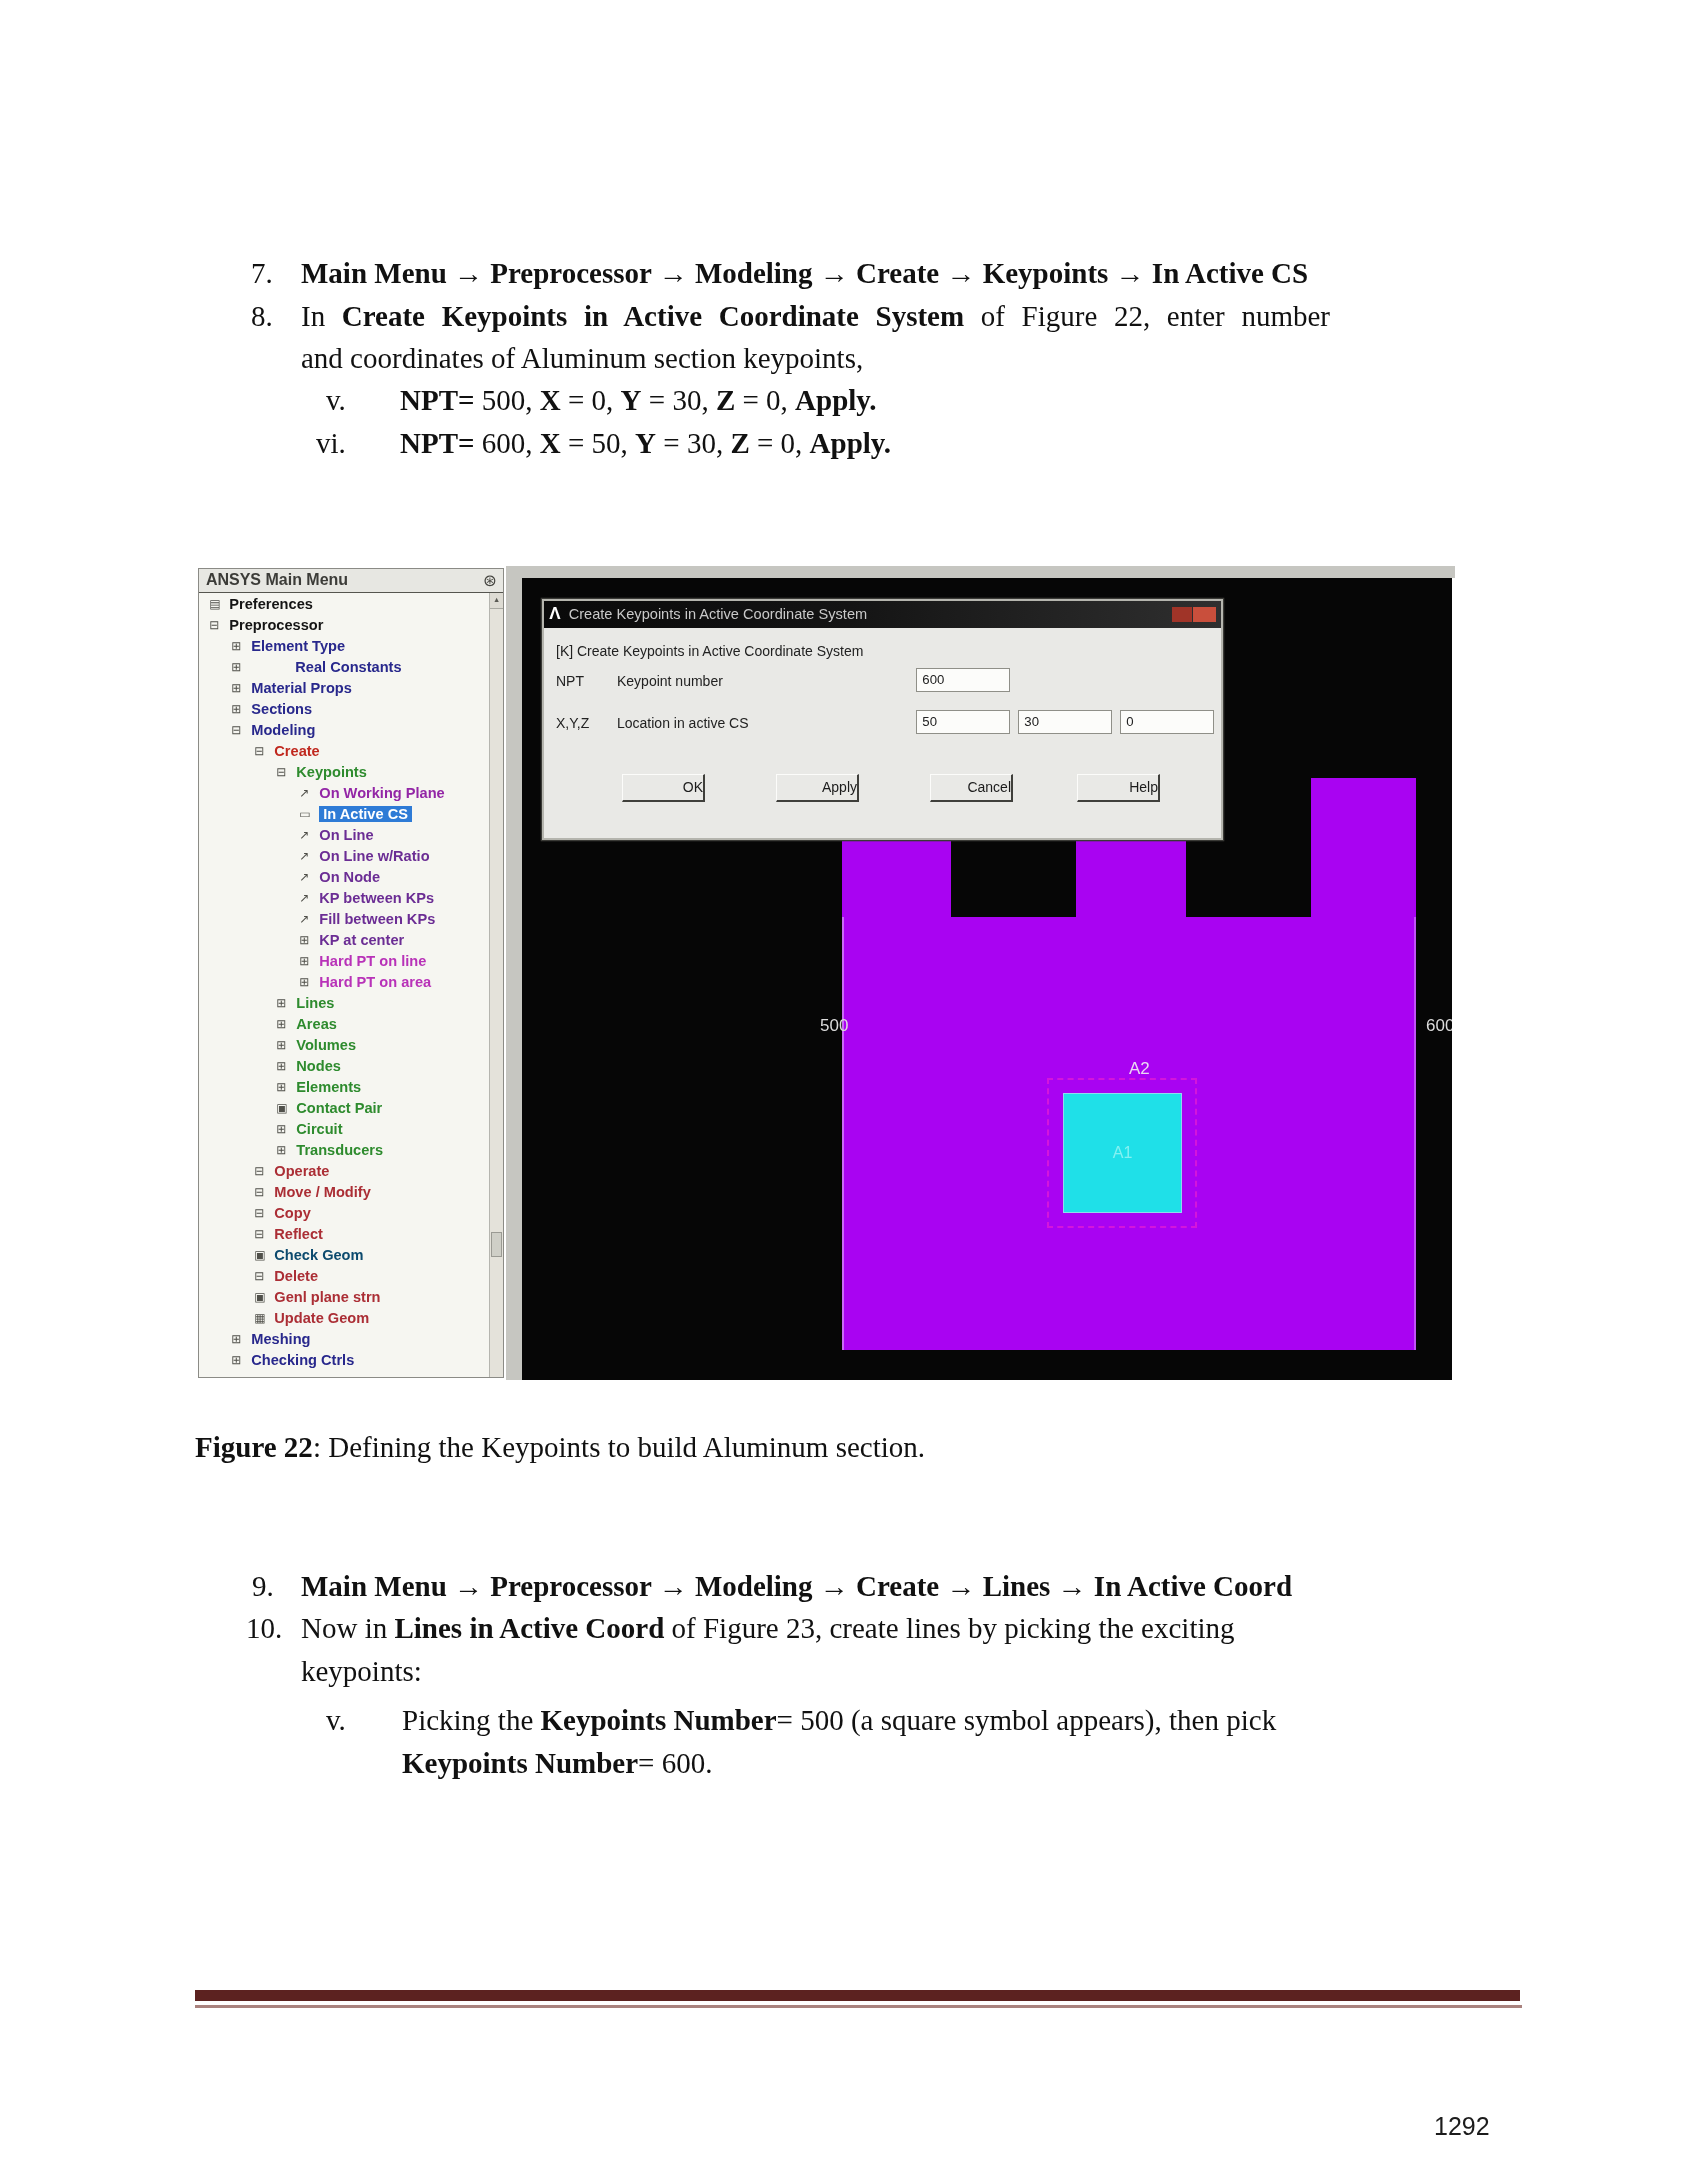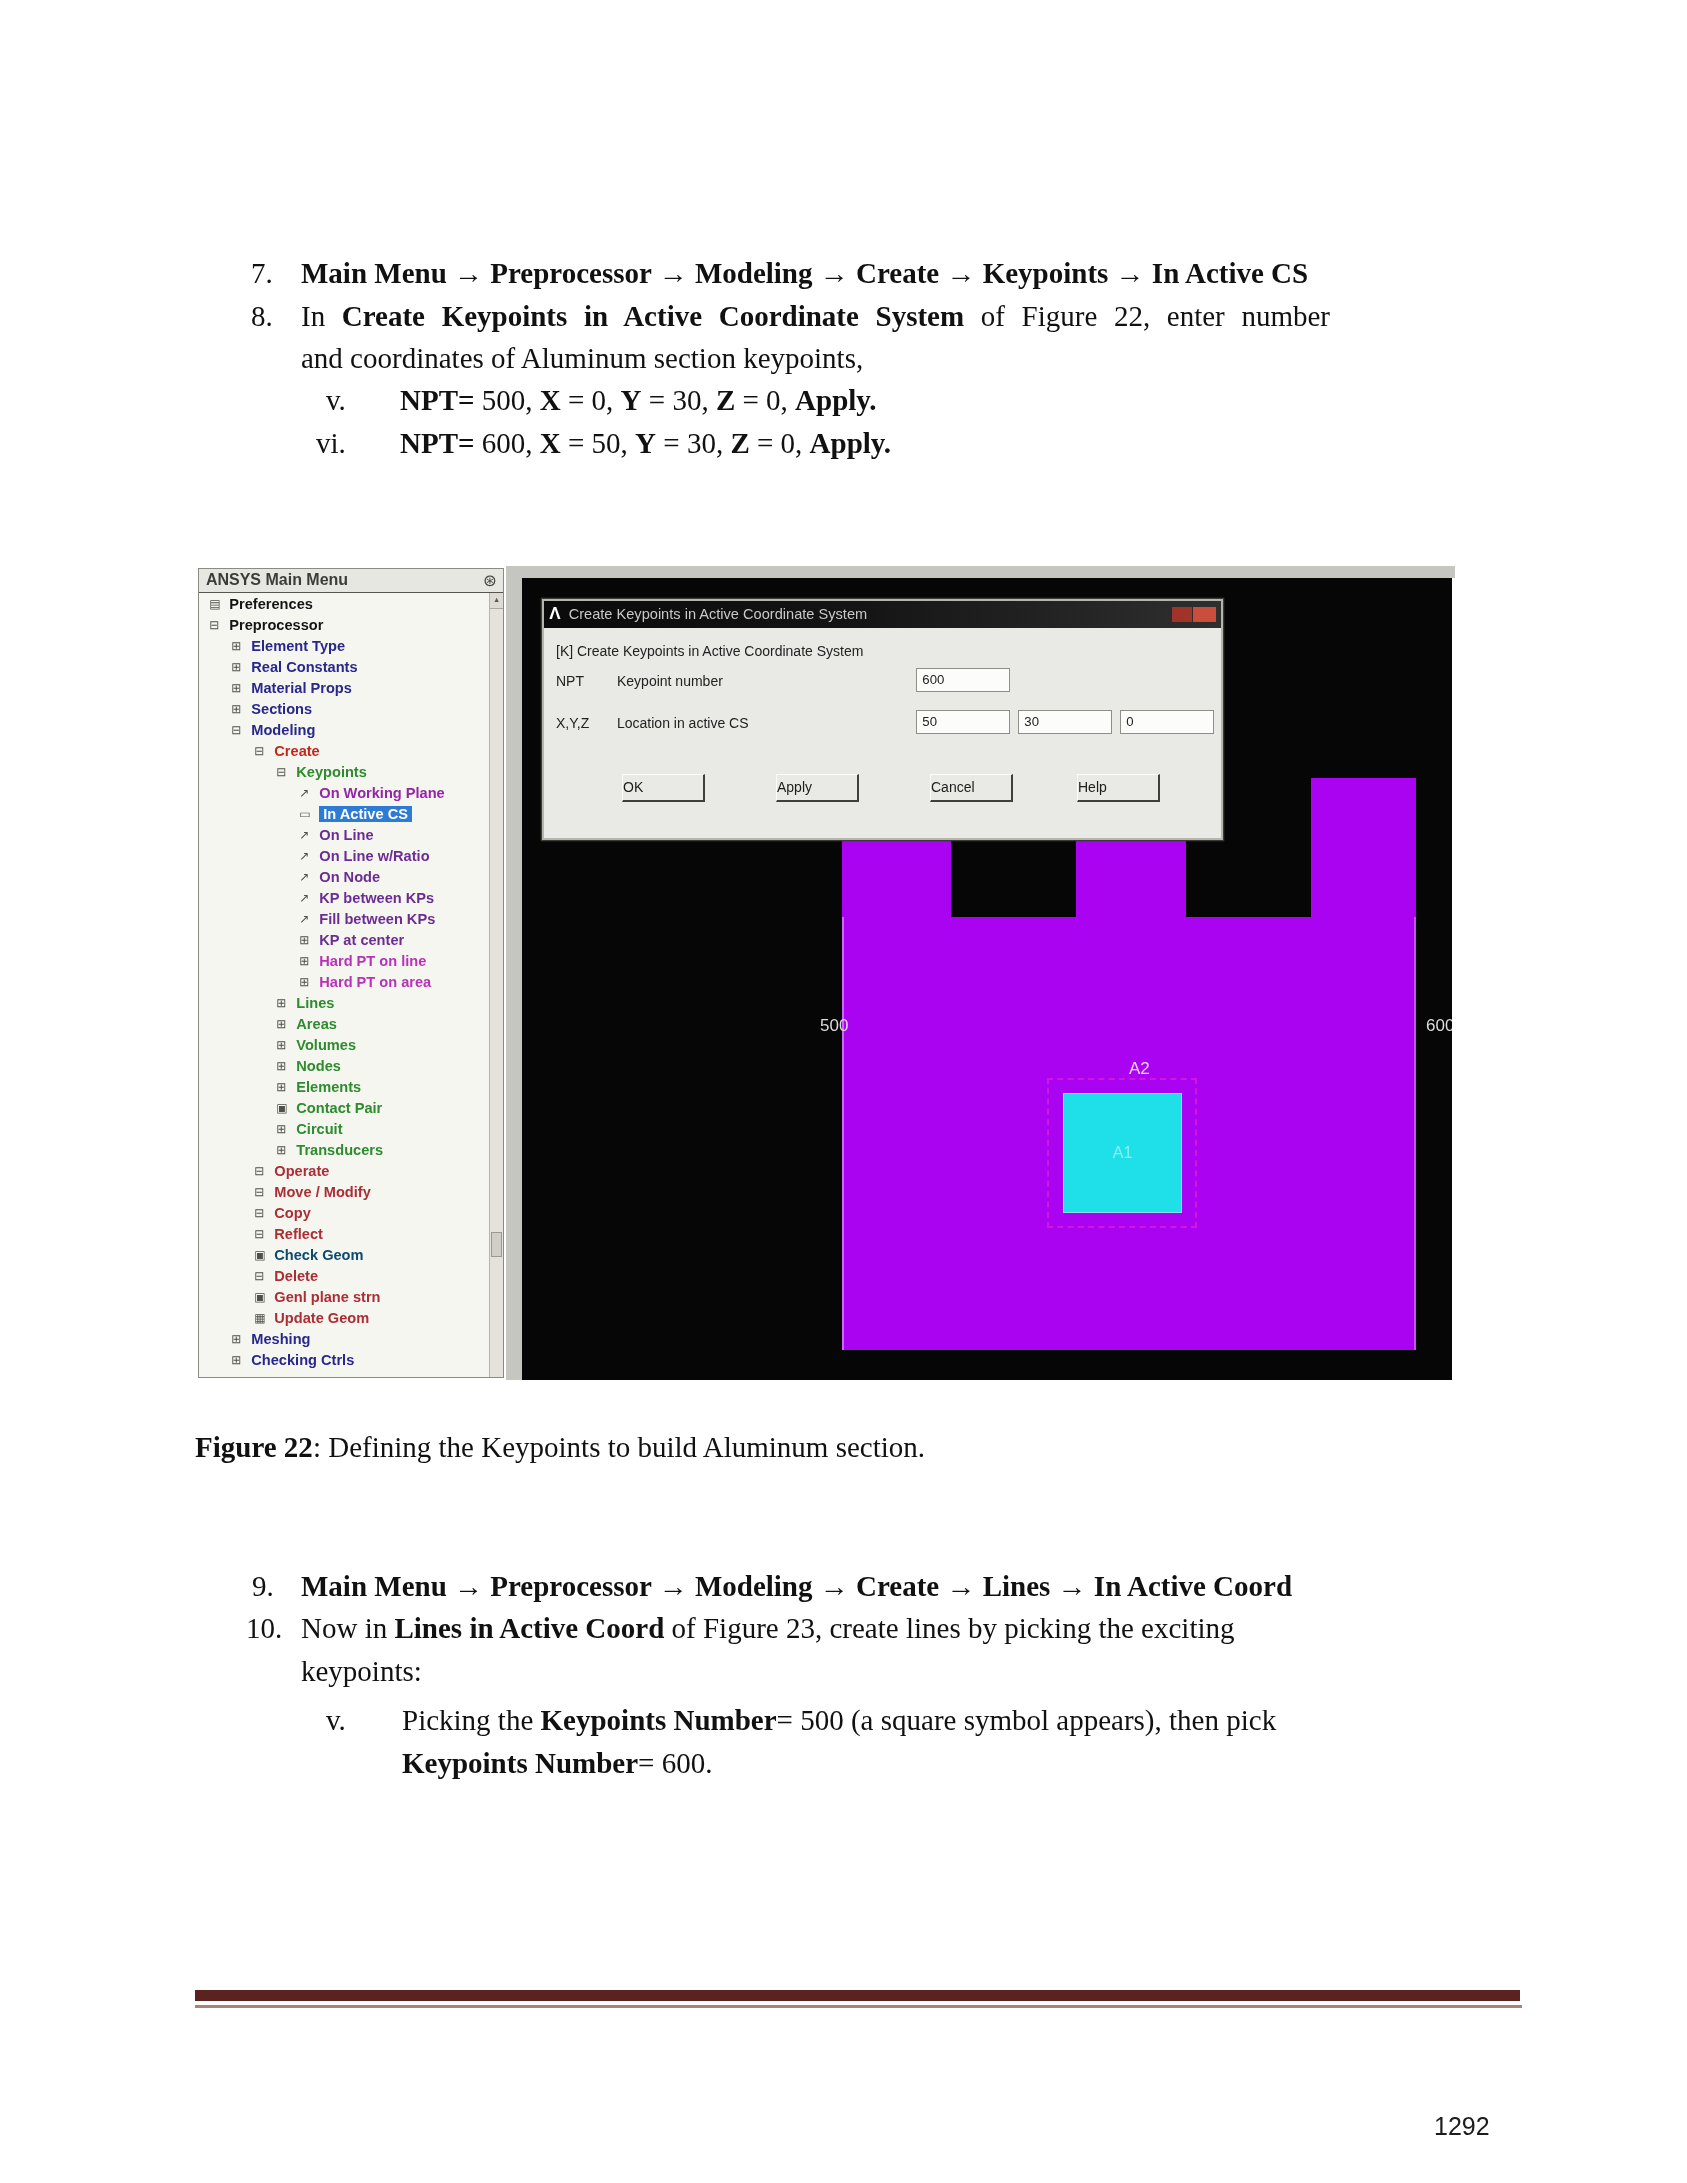--- a/index.html
+++ b/index.html
@@ -52,21 +52,21 @@
           align-items:center;padding:0 5.3px;color:#c9c9c9;font-size:14.6px;white-space:nowrap;overflow:hidden;}
   .dlogo{font-weight:bold;color:#ffffff;font-size:17px;margin-right:8px;}
   .dclose{margin-left:auto;display:flex;gap:1.3px;}
   .dc1{width:20px;height:14.6px;background:#a03428;display:inline-block;}
   .dc2{width:22.5px;height:14.6px;background:#c94f3c;display:inline-block;}
   .dk{position:absolute;left:12px;top:42px;font-size:14px;color:#222;}
   .drow-label{position:absolute;left:12px;font-size:14px;color:#222;height:26.5px;line-height:26.5px;white-space:nowrap;}
   .dcode{display:inline-block;min-width:61px;}
   .dfield{position:absolute;height:24px;width:94px;background:#fcfcfa;border:1.3px solid #8f8f88;
           font-size:13.2px;line-height:21px;padding:0 5.3px;color:#222;box-sizing:border-box;}
-  .dbtn{position:absolute;top:173px;width:83px;height:28px;line-height:25px;text-align:left;font-size:14px;
+  .dbtn{position:absolute;top:173px;width:83px;height:28px;line-height:25px;text-align:right;font-size:14px;
         color:#1c1c1c;background:#e9e9e6;border-bottom:2px solid #3f3f3b;border-right:2px solid #3f3f3b;
         border-top:0.7px solid #fcfcfa;border-left:0.7px solid #fcfcfa;box-sizing:border-box;}
 
   
   .rule-thick{position:absolute;left:195px;top:1990px;width:1325px;height:10.6px;background:#5c2220;}
   .rule-thin{position:absolute;left:195px;top:2005px;width:1327px;height:3.3px;background:#a9827e;}
   .pagenum{position:absolute;left:1434px;top:2112px;font-family:"Liberation Sans",sans-serif;font-size:25px;color:#1c1c1c;}
 </style>
 </head>
 <body>
@@ -104,21 +104,21 @@
           <div class="mi" style="padding-left: 10px;">
             <span class="mic">⊟</span>
             <span class="mil" style="color: rgb(20, 20, 20);">Preprocessor</span>
           </div>
           <div class="mi" style="padding-left: 32px;">
             <span class="mic">⊞</span>
             <span class="mil" style="color: rgb(40, 40, 140);">Element Type</span>
           </div>
           <div class="mi" style="padding-left: 32px;">
             <span class="mic">⊞</span>
-            <span class="mil" style="color: rgb(40, 40, 140);">Real Constants</span>
+            <span class="mil" style="color: rgb(40, 40, 140); margin-left: 44px;">Real Constants</span>
           </div>
           <div class="mi" style="padding-left: 32px;">
             <span class="mic">⊞</span>
             <span class="mil" style="color: rgb(40, 40, 140);">Material Props</span>
           </div>
           <div class="mi" style="padding-left: 32px;">
             <span class="mic">⊞</span>
             <span class="mil" style="color: rgb(40, 40, 140);">Sections</span>
           </div>
           <div class="mi" style="padding-left: 32px;">

